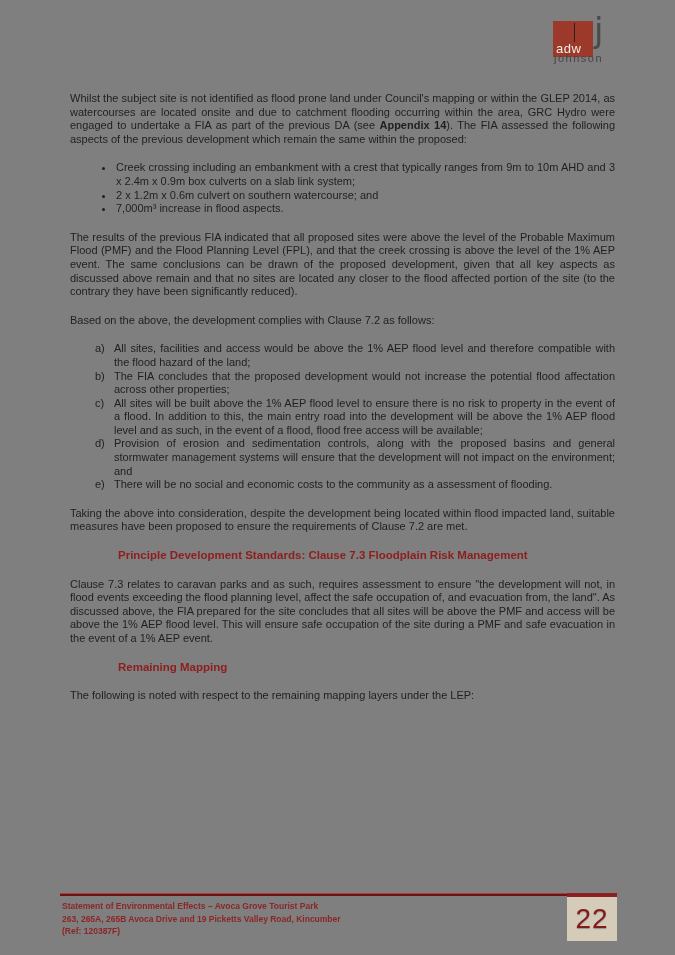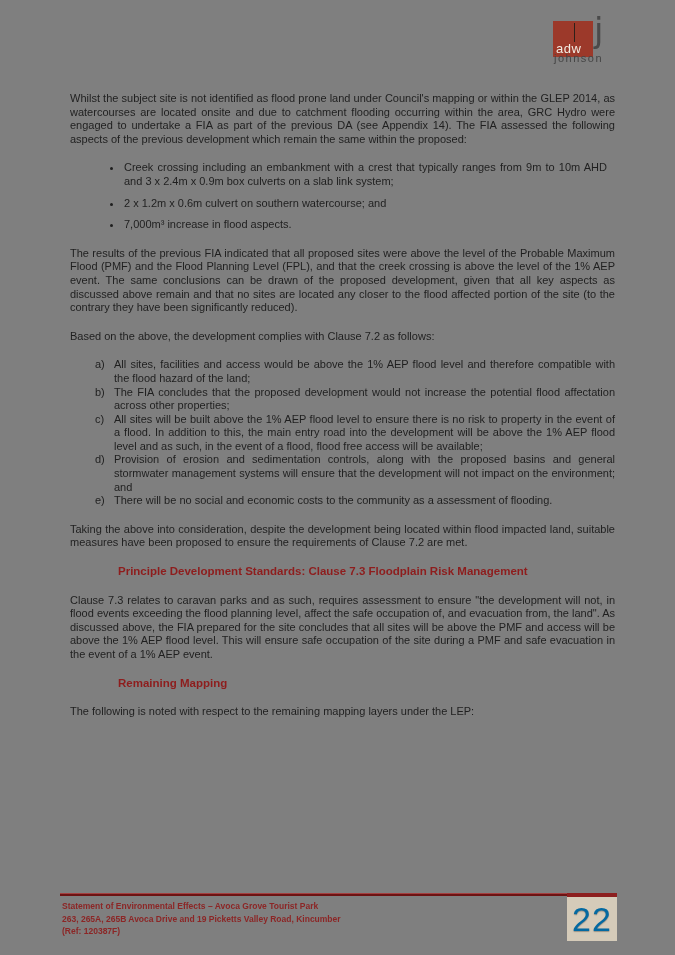--- a/index.html
+++ b/index.html
@@ -20,39 +20,39 @@
   .logo-j { position:absolute; left:41px; top:-8px; font-size:34px; line-height:34px; color:#4a4a4a; font-family:"DejaVu Sans", sans-serif; }
   .logo-johnson { position:absolute; left:1px; top:31px; color:#454545; font-size:11px; letter-spacing:1.5px; }
 
   
   .content {
     position:absolute; left:70px; right:60px; top:92px;
     font-size:11px; line-height:13.6px; text-align:justify;
   }
   .content p { margin:0 0 15px 0; }
   ul.bullets { margin:0 0 15px 0; padding:0 0 0 45px; list-style:disc; }
-  ul.bullets li { padding-left:1px; margin:8px; }
+  ul.bullets li { padding-left:1px; margin:0; }
   ol.lettered { margin:0 0 15px 0; padding:0 0 0 25px; list-style:none; }
   ol.lettered li { position:relative; padding-left:19px; margin:0; }
   ol.lettered .li-label { position:absolute; left:0; top:0; }
   .red-heading {
     color:#8e1d1d; font-weight:bold; font-size:11.5px;
     margin:0 0 15px 0; text-align:left;padding-left:48px;
   }
-  .bold { font-weight:normal; }
+  .bold { font-weight:bold; }
 
   
   .footer-rule { position:absolute; left:60px; top:893px; width:557px; height:3px; background:#6d1313; border-top:1px solid #a34040; box-sizing:border-box; }
   .footer-text { position:absolute; left:62px; top:900px; color:#8c2626; font-size:8.5px; line-height:12.5px; font-weight:bold; }
   .page-box {
     position:absolute; left:567px; top:893px; width:50px; height:48px;
     background:#d5cbb9; border-top:4px solid #8c1f1f; box-sizing:border-box;
     display:flex; align-items:center; justify-content:center;
   }
-  .page-num { font-size:34px; color:#0369a1; letter-spacing:1px; text-shadow:0 1px 1px #9a9488; }
+  .page-num { font-size:28px; color:#7f1d1d; letter-spacing:1px; text-shadow:0 1px 1px #9a9488; }
 </style>
 </head>
 <body>
 
 <div class="logo">
   <div class="logo-square">
     <div class="logo-stem"></div>
     <span class="logo-adw">adw</span>
   </div>
   <span class="logo-j">j</span>

